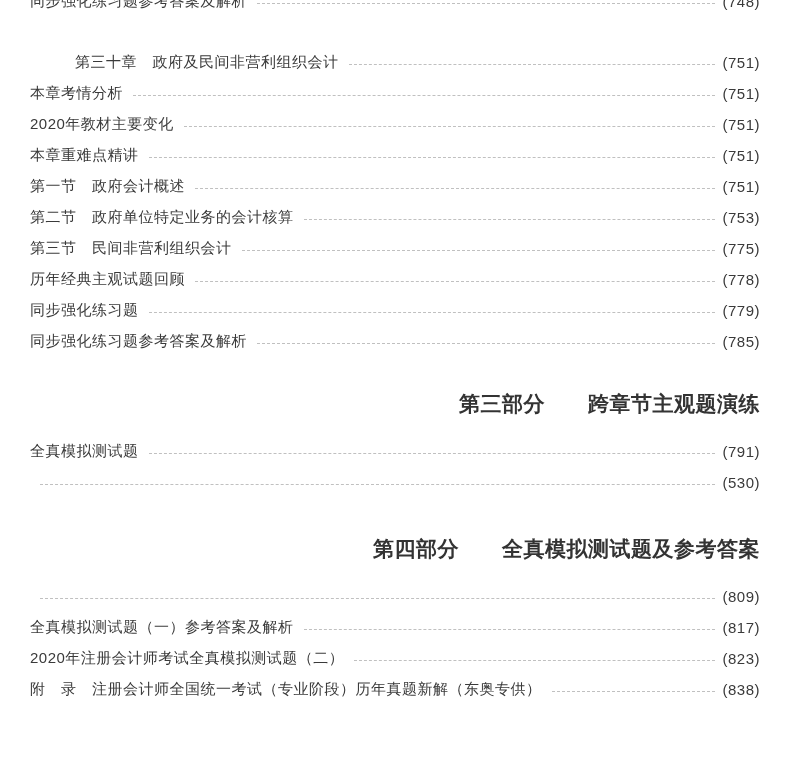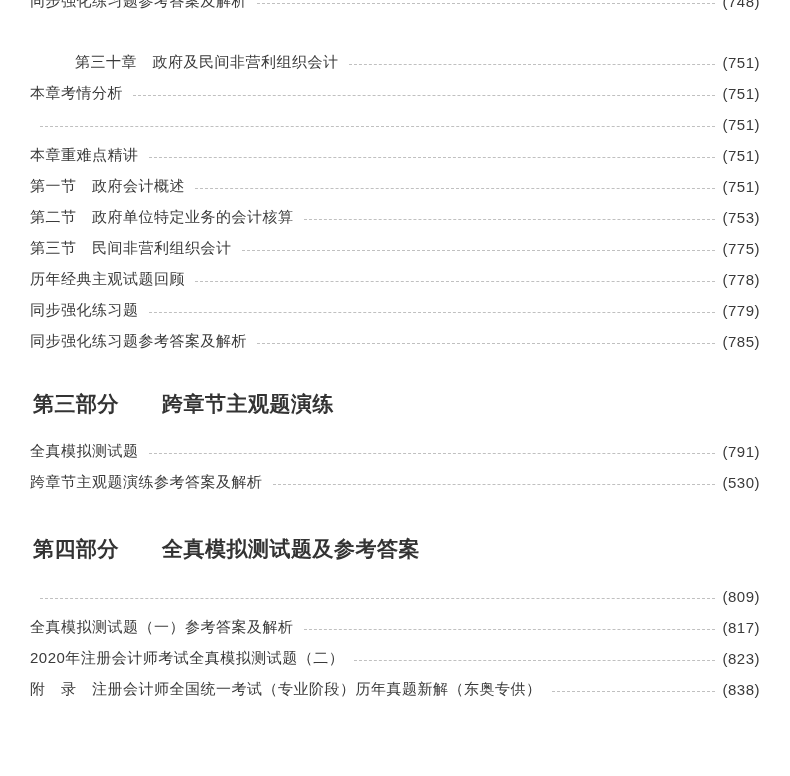--- a/index.html
+++ b/index.html
@@ -56,20 +56,21 @@
     height: 30px;
   }
   h2.part-heading {
     font-size: 21px;
     line-height: 30px;
     font-weight: 700;
     color: #333333;
     margin: 0 0 17px 3px;
     letter-spacing: 0.5px;
     white-space: nowrap;
+    text-align: right;
   }
   h2.part-heading.part3 { margin-top: 32px; }
   h2.part-heading.part4 { margin-top: 36px; }
 </style>
 </head>
 <body>
 
 <div id="page">
 
   <div class="toc-row partial">
@@ -84,20 +85,21 @@
     <span class="toc-label">第三十章　政府及民间非营利组织会计</span>
     <span class="leader"></span>
     <span class="toc-page">(751)</span>
   </div>
   <div class="toc-row">
     <span class="toc-label">本章考情分析</span>
     <span class="leader"></span>
     <span class="toc-page">(751)</span>
   </div>
   <div class="toc-row">
+    <span class="toc-label">2020年教材主要变化</span>
     <span class="leader"></span>
     <span class="toc-page">(751)</span>
   </div>
   <div class="toc-row">
     <span class="toc-label">本章重难点精讲</span>
     <span class="leader"></span>
     <span class="toc-page">(751)</span>
   </div>
   <div class="toc-row">
     <span class="toc-label">第一节　政府会计概述</span>
@@ -130,21 +132,20 @@
     <span class="toc-page">(785)</span>
   </div>
 
   <h2 class="part-heading part3">第三部分　　跨章节主观题演练</h2>
   <div class="toc-row">
     <span class="toc-label">全真模拟测试题</span>
     <span class="leader"></span>
     <span class="toc-page">(791)</span>
   </div>
   <div class="toc-row">
-    <span class="toc-label">跨章节主观题演练参考答案及解析</span>
     <span class="leader"></span>
     <span class="toc-page">(530)</span>
   </div>
 
   <h2 class="part-heading part4">第四部分　　全真模拟测试题及参考答案</h2>
   <div class="toc-row">
     <span class="leader"></span>
     <span class="toc-page">(809)</span>
   </div>
   <div class="toc-row">

